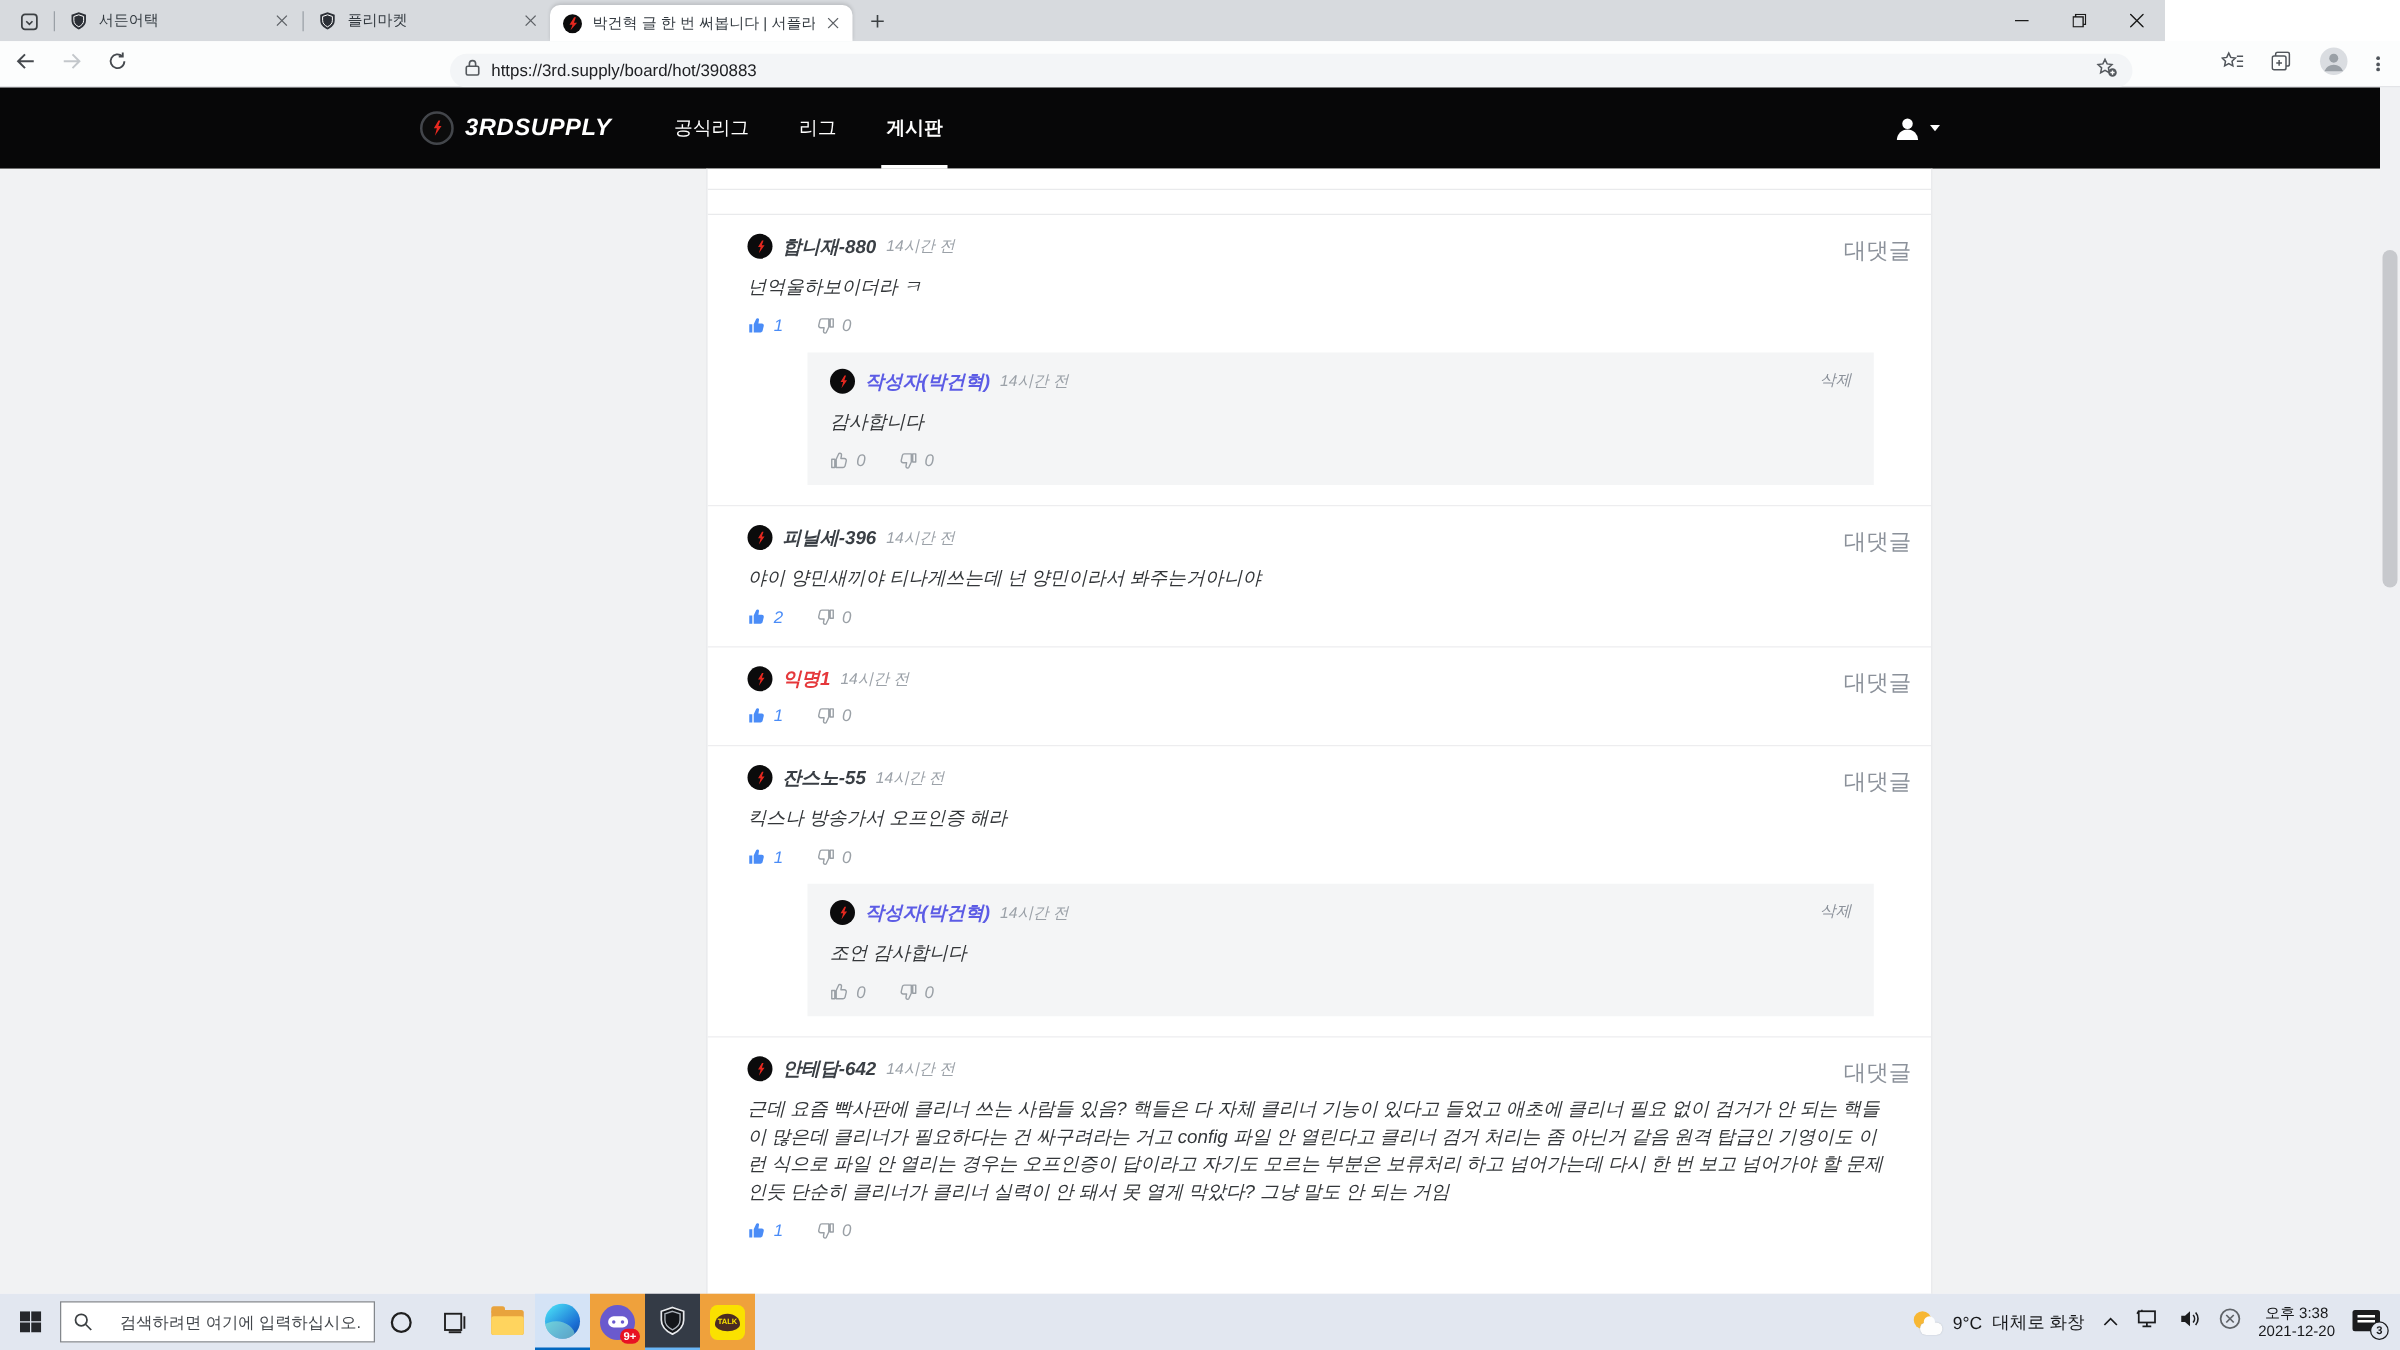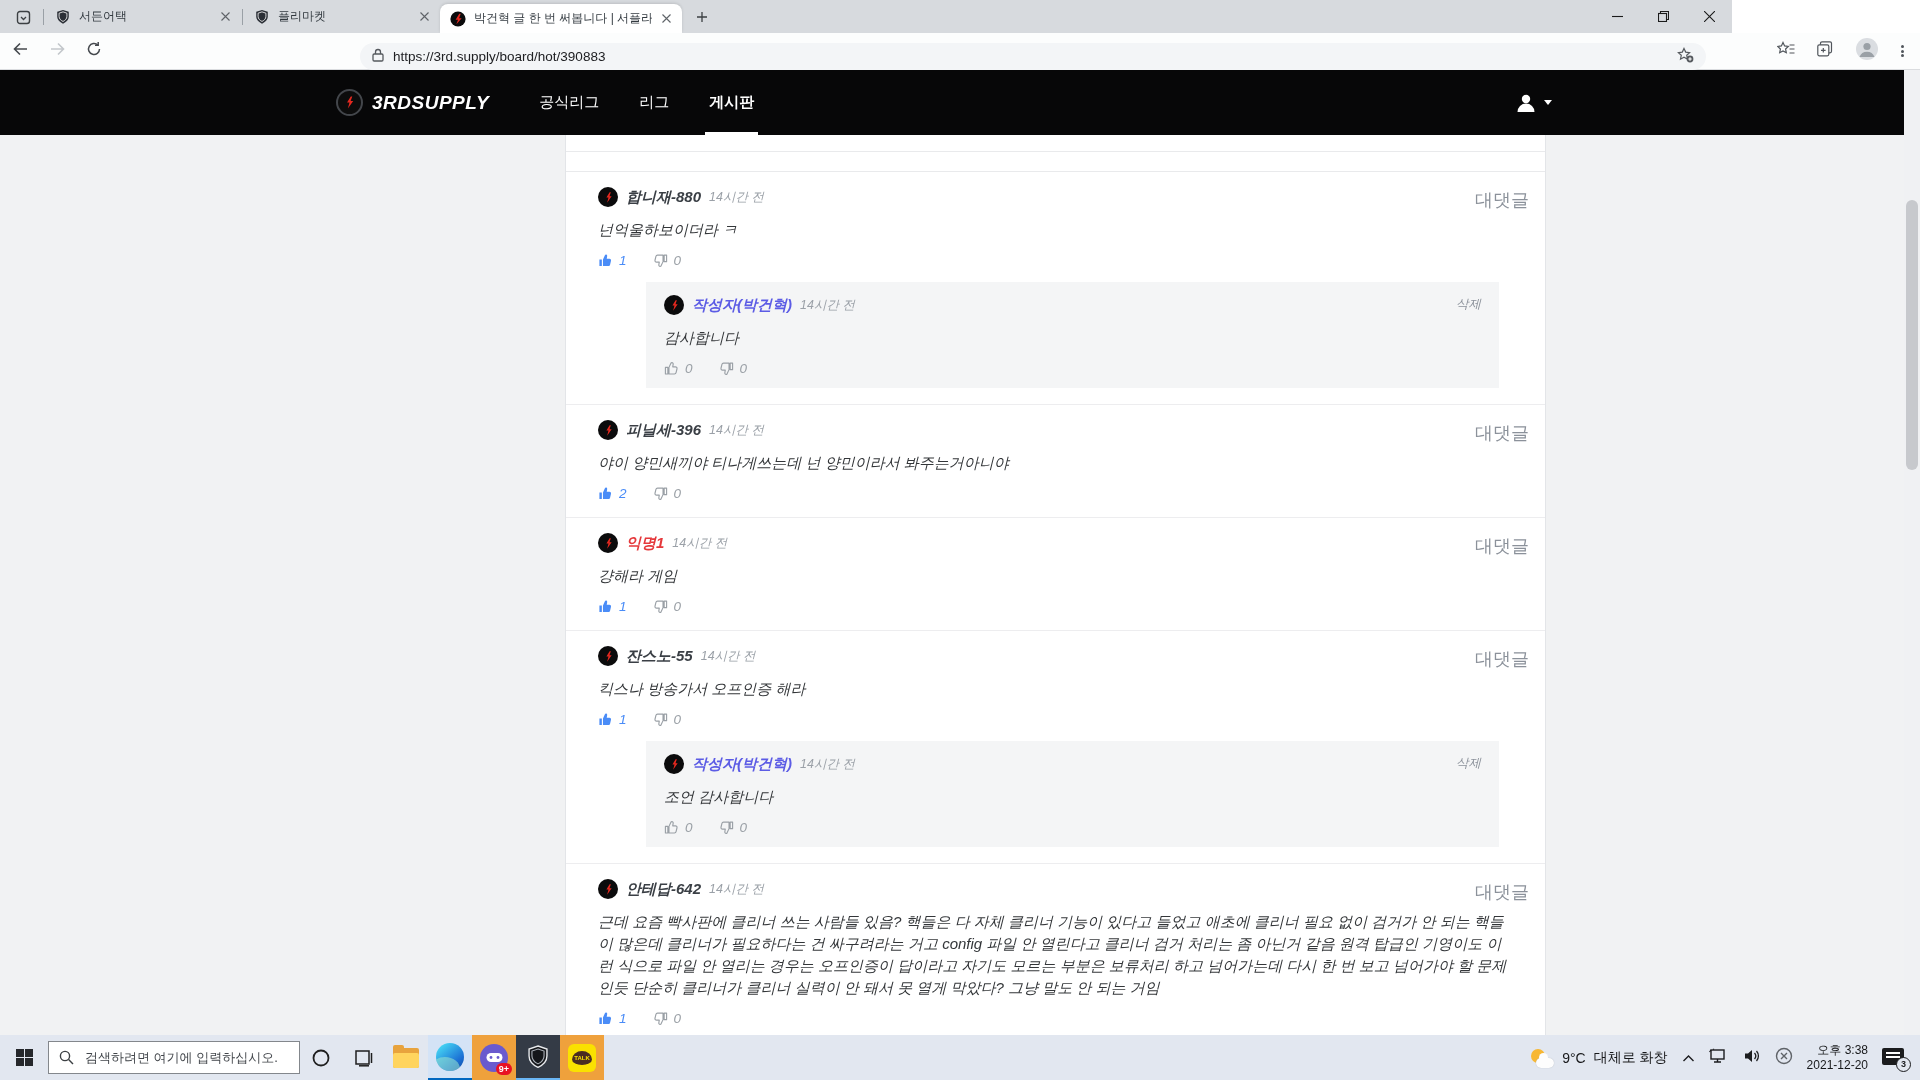--- a/index.html
+++ b/index.html
@@ -78,21 +78,21 @@
 
   
   .scroll { position:absolute; right:0; top:70px; width:16px; height:965px; background:#f0f1f3; }
   .scroll .thumb { position:absolute; left:2px; top:130px; width:12px; height:270px; background:#c7c9cd; border-radius:6px; }
 
   
   .taskbar { position:absolute; left:0; top:1035px; width:1920px; height:45px; background:#e2e7f0;
     display:flex; align-items:center; }
   .startbtn { width:48px; height:45px; display:flex; align-items:center; justify-content:center; }
   .searchbox { width:252px; height:33px; background:#fff; border:1px solid #83878c;
-    display:flex; align-items:center; padding:0 10px; gap:11px; }
+    display:flex; align-items:center; padding:0 10px; gap:22px; }
   .searchbox span { font-size:13px; color:#42464b; }
   .tb-ic { width:42px; height:45px; display:flex; align-items:center; justify-content:center; }
   .tiles { display:flex; }
   .tile { width:44px; height:45px; display:flex; align-items:center; justify-content:center; position:relative; }
   .tile.edge { background:#d4e3f6; border-bottom:2px solid #0067c0; }
   .tile.flash { background:#efa13c; }
   .tile.dark { background:#343b46; border-bottom:2px solid #6ab6f5; }
   .edge-ic { width:28px; height:28px; border-radius:50%; background:linear-gradient(140deg,#43d0f2 15%,#1b6fd4 70%,#114a9e); position:relative; overflow:hidden; }
   .edge-ic::after { content:""; position:absolute; left:-6px; bottom:-10px; width:30px; height:24px;
     background:#9be8cf; border-radius:50%; opacity:.55; }
@@ -105,21 +105,21 @@
   .folder-ic { position:relative; width:26px; height:20px; }
   .folder-ic .fb { position:absolute; left:0; top:0; width:26px; height:20px; background:#e8a33d; border-radius:2px; }
   .folder-ic .fb::before { content:""; position:absolute; left:0; top:-3px; width:11px; height:5px; background:#e8a33d; border-radius:2px 2px 0 0; }
   .folder-ic .ff { position:absolute; left:0; bottom:0; width:26px; height:15px; background:#ffd45e; border-radius:2px; }
   .tray { margin-left:auto; display:flex; align-items:center; gap:14px; padding-right:12px; }
   .weather { display:flex; align-items:center; gap:8px; font-size:14px; color:#17181a; }
   .suncloud { position:relative; width:24px; height:20px; }
   .suncloud .sun { position:absolute; left:1px; top:1px; width:14px; height:14px; border-radius:50%; background:#f7b733; }
   .suncloud .cl { position:absolute; right:0; bottom:0; width:18px; height:10px; background:#fdfdfd; border-radius:8px; box-shadow:0 0 1px #aab0b8; }
   .suncloud .cl::before { content:""; position:absolute; left:3px; top:-5px; width:9px; height:9px; background:#fdfdfd; border-radius:50%; }
-  .clock { text-align:right; font-size:12px; color:#17181a; line-height:15px; }
+  .clock { text-align:center; font-size:12px; color:#17181a; line-height:15px; }
   .notif { position:relative; width:26px; height:24px; }
   .notif .sq { position:absolute; left:0; top:2px; width:22px; height:17px; background:#1b1c1e; border-radius:2px; }
   .notif .sq::after { content:""; position:absolute; left:4px; top:4px; width:14px; height:2px; background:#fff; box-shadow:0 4px 0 #fff; }
   .notif .nb { position:absolute; right:-3px; bottom:-2px; width:15px; height:15px; border-radius:50%; background:#e2e7f0;
     border:1.5px solid #1b1c1e; font-size:9px; font-weight:700; color:#1b1c1e; display:flex; align-items:center; justify-content:center; }
 </style>
 </head>
 <body>
 
 <div class="tabbar">
@@ -373,21 +373,20 @@
     <div class="c-main">
       <div class="c-head">
         <span class="avatar">
           <svg width="11" height="13" viewBox="0 0 16 18">
                   <path d="M9.6 1.5 5 9h3L6 16.5 12.6 7H9.4l2-5.5z" fill="#e5281f"></path>
                 </svg>
         </span>
         <span class="c-user red">익명1</span>
         <span class="c-time">14시간 전</span>
       </div>
-      <div class="c-text">걍해라 게임</div>
       <div class="c-votes">
         <span class="vote like on">
                 <span class="v-ic">
                   <svg width="15" height="15" viewBox="0 0 16 16">
                     <path d="M1.5 6.8h2.6v7H1.5zM5.3 13.8h5.9c.8 0 1.5-.55 1.67-1.33l1-4.2c.24-1.03-.54-2.02-1.6-2.02H9.3l.5-2.98A1.35 1.35 0 0 0 8.47 1.7c-.45 0-.87.22-1.1.6L5.3 6.8z" fill="#4a8cf7"></path>
                   </svg>
                 </span>
                 <span class="v-n">1</span>
               </span>
         <span class="vote dis">

